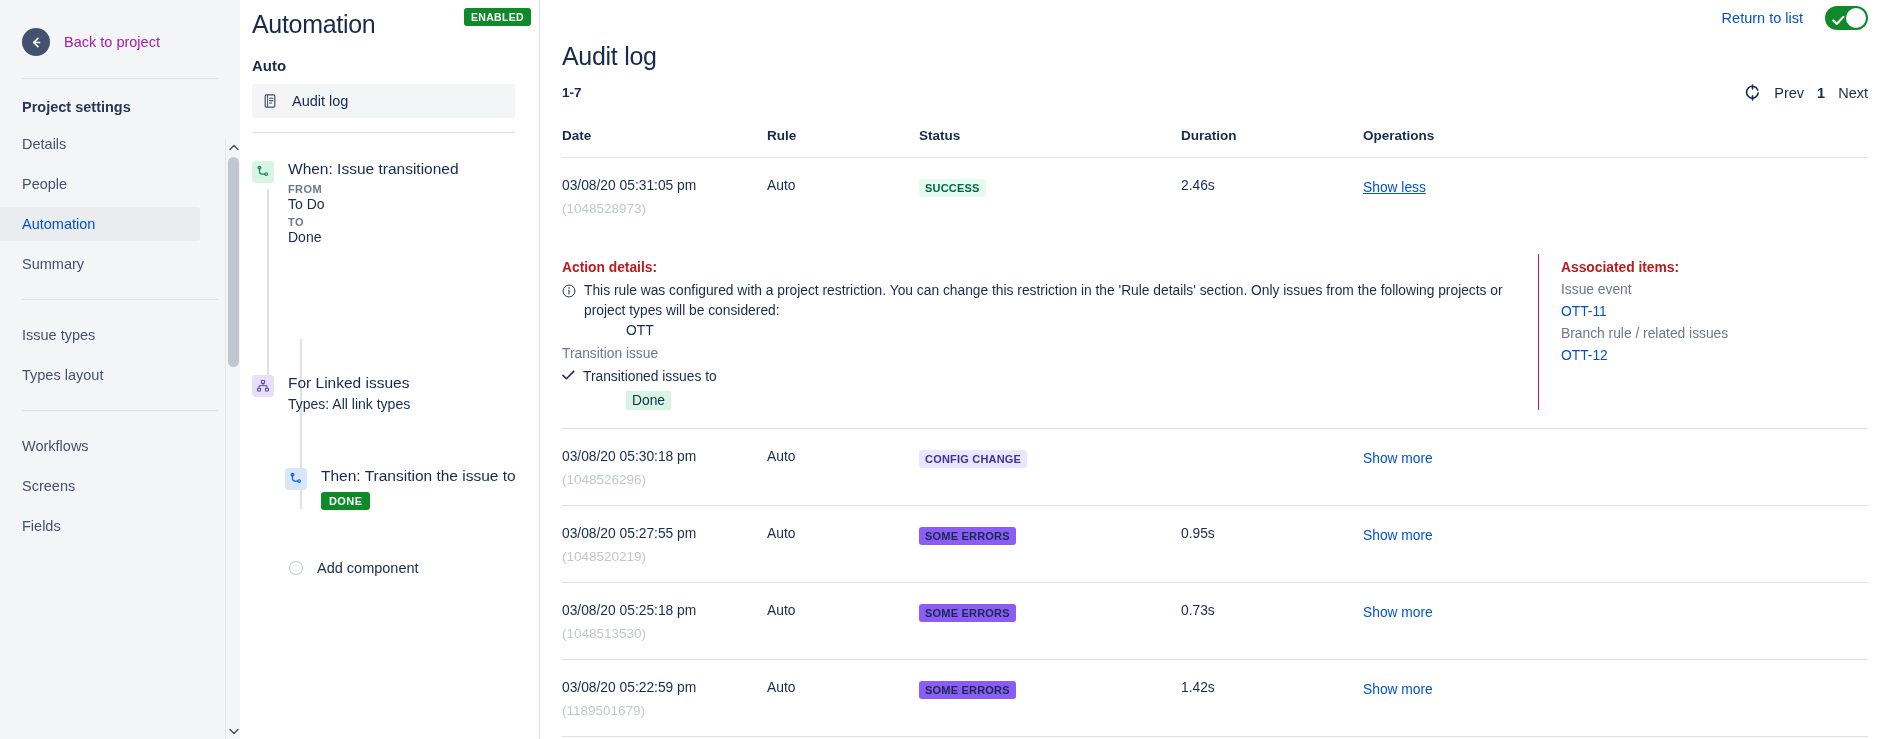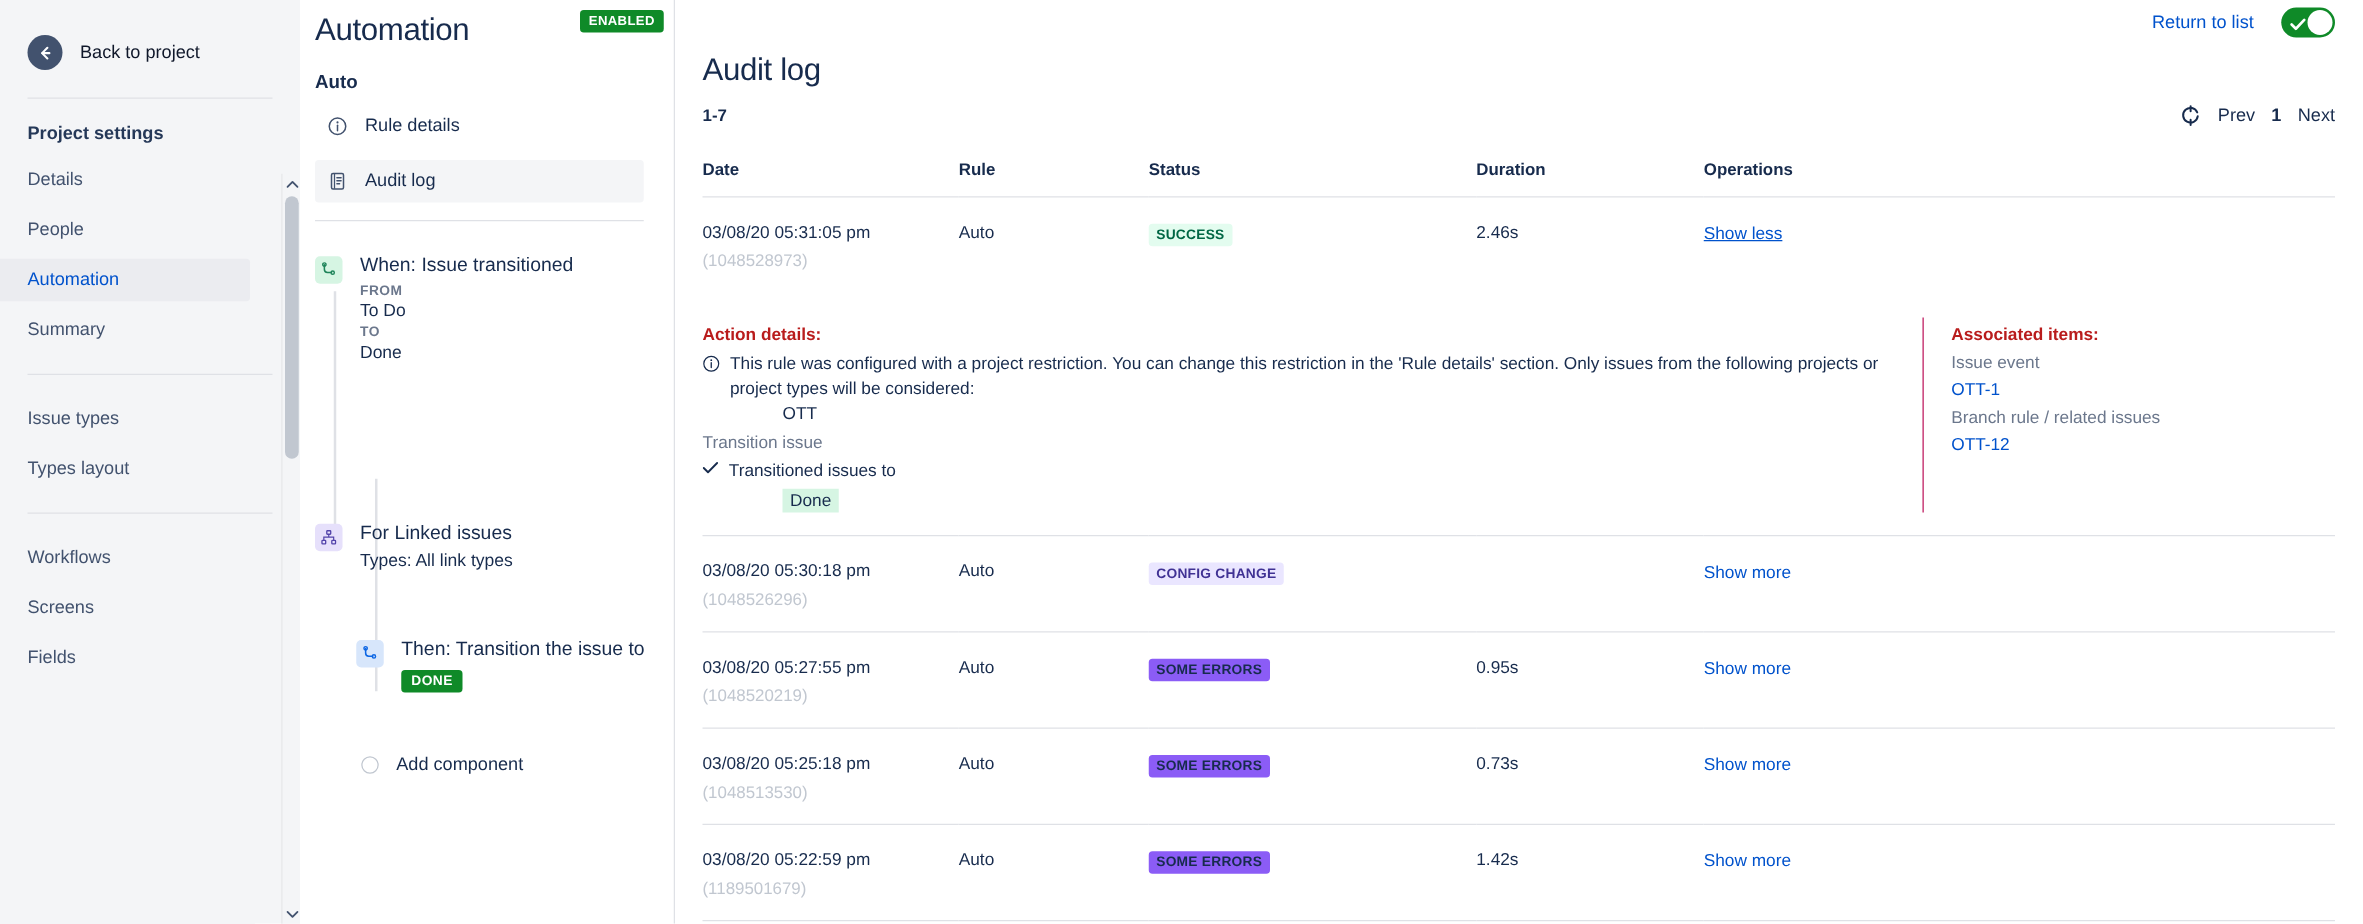--- a/index.html
+++ b/index.html
@@ -40,21 +40,21 @@
   }
   .proj-title { font-size: 15.5px; font-weight: bold; color:#253858; line-height: 19px; letter-spacing:-0.1px;}
   .proj-sub { font-size: 12.5px; color:#6b778c; margin-top: 2px; }
 
   .back-row { display:flex; align-items:center; gap:14px; padding: 28px 0 0 22px; cursor:pointer;}
   .back-circle {
     width:28px;height:28px;border-radius:50%;background:#42526e;
     display:flex;align-items:center;justify-content:center;flex:0 0 28px;
   }
   .back-circle svg { display:block; }
-  .back-label { font-size:14.5px; color:#0f172a; }
+  .back-label { font-size:14.5px; color:#a21caf; }
 
   .sb-divider { height:1px; background:#dfe1e6; margin: 22px 22px 0 22px; }
   .sb-section-title {
     font-size:14.5px; font-weight:bold; color:#253858; padding: 20px 0 0 22px;
   }
   .sb-item {
     height:34px; display:flex; align-items:center; padding-left:22px;
     font-size:14.5px; color:#42526e; margin-top:6px; cursor:pointer;
     border-radius: 0 3px 3px 0; margin-right: 40px;
   }
@@ -268,30 +268,20 @@
       </div>
     </div>
   </div>
 
   <div class="rule-panel">
     <div class="automation-title">Automation</div>
     <div class="enabled-badge">ENABLED</div>
 
     <div class="auto-label">Auto</div>
 
-    <div class="rp-item">
-      <span class="rp-icon">
-        <svg width="16" height="16" viewBox="0 0 16 16">
-            <circle cx="8" cy="8" r="6.6" fill="none" stroke="#42526e" stroke-width="1.2"></circle>
-            <circle cx="8" cy="4.9" r="0.85" fill="#42526e"></circle>
-            <path d="M8 7.2v4.3" stroke="#42526e" stroke-width="1.2" stroke-linecap="round"></path>
-          </svg>
-      </span>
-      <span>Rule details</span>
-    </div>
 
     <div class="rp-item active">
       <span class="rp-icon">
         <svg width="16" height="16" viewBox="0 0 16 16">
             <rect x="3.2" y="1.8" width="9.6" height="12.4" rx="1.2" fill="none" stroke="#42526e" stroke-width="1.2"></rect>
             <path d="M5.6 2v12" stroke="#42526e" stroke-width="1"></path>
             <path d="M7.5 5.2h3.4M7.5 7.6h3.4M7.5 10h2.2" stroke="#42526e" stroke-width="1.1" stroke-linecap="round"></path>
           </svg>
       </span>
       <span>Audit log</span>
@@ -447,21 +437,21 @@
                       </svg>
                   </span>
                   <span class="check-text">Transitioned issues to</span>
                 </div>
                 <div class="done-hl">Done</div>
               </div>
 
               <div class="detail-right">
                 <div class="detail-head">Associated items:</div>
                 <div class="assoc-muted">Issue event</div>
-                <div class="assoc-link">OTT-1</div>
+                <div class="assoc-link">OTT-11</div>
                 <div class="assoc-muted">Branch rule / related issues</div>
                 <div class="assoc-link">OTT-12</div>
               </div>
             </div>
           </td>
         </tr>
 
         <tr>
           <td>
             <div class="cell-date">03/08/20 05:30:18 pm</div>

